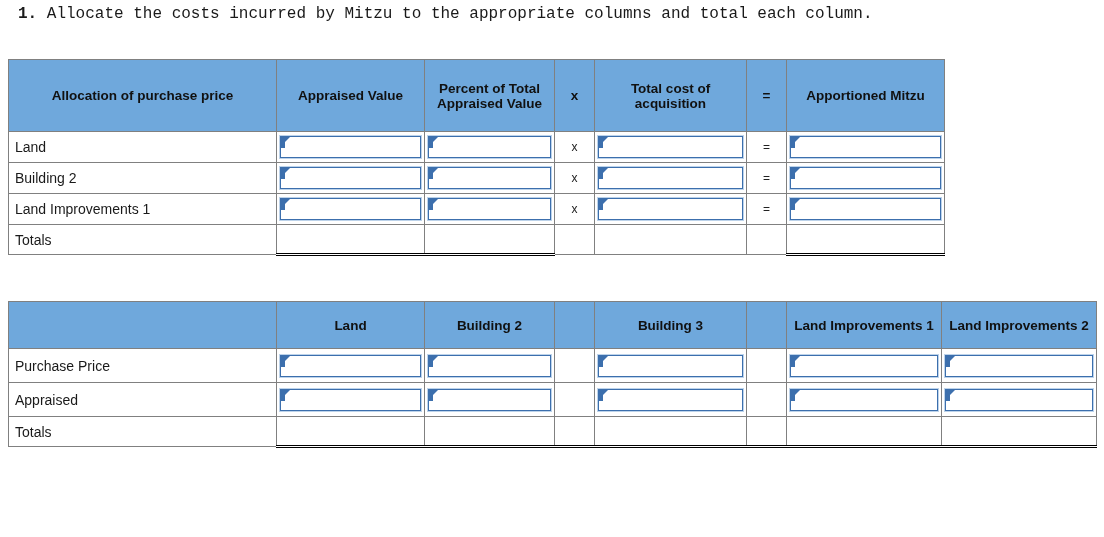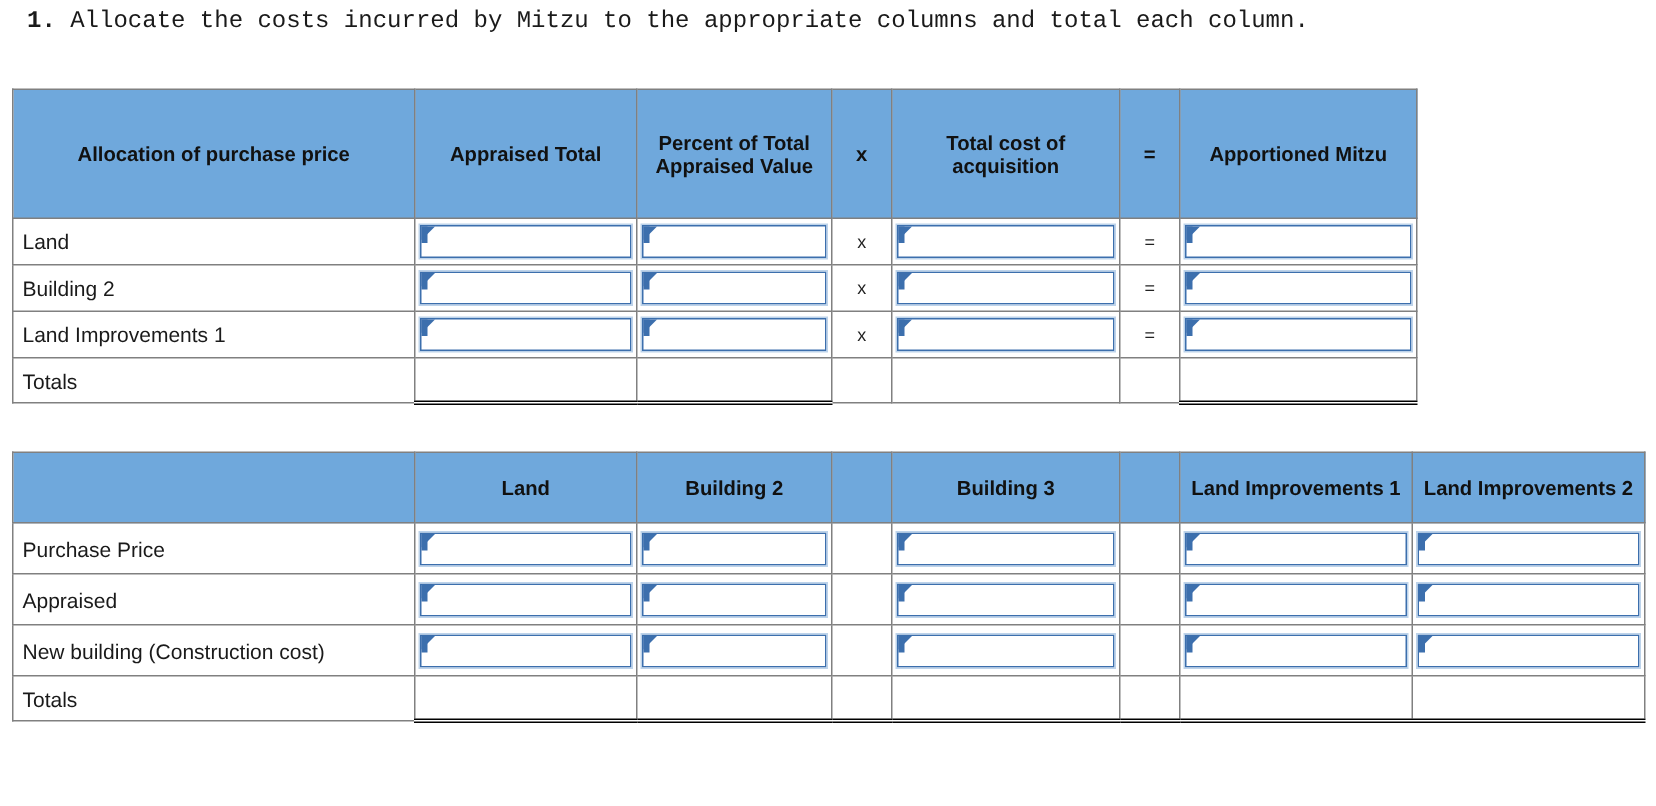--- a/index.html
+++ b/index.html
@@ -100,21 +100,21 @@
   .inp::after {
     content: "";
     position: absolute;
     left: 0; top: 0;
     width: 4px; height: 11px;
     background: #3c6fad;
   }
 
   
   #t1 { left: 8px; top: 59px; width: 936px; }
-  #t1 .r-hd   { height: 86px; padding-left: 44px; }
+  #t1 .r-hd   { height: 72px; padding-left: 44px; }
   #t1 .r-data { height: 31px; }
   #t1 .r-tot  { height: 30px; }
 
   
   #t2 { left: 8px; top: 301px; width: 1088px; }
   #t2 .r-hd   { height: 47px; }
   #t2 .r-data { height: 34px; }
   #t2 .r-tot  { height: 30px; }
 </style>
 </head>
@@ -132,21 +132,21 @@
       <col style="width:130px">
     <col style="width:40px">
       <col style="width:152px">
       <col style="width:40px">
       <col style="width:158px">
   </colgroup>
 
   <tbody>
       <tr class="r-hd">
     <th class="hd">Allocation of purchase price</th>
-    <th class="hd">Appraised Total</th>
+    <th class="hd">Appraised Value</th>
     <th class="hd">Percent of Total Appraised Value</th>
     <th class="hd">x</th>
     <th class="hd">Total cost of acquisition</th>
     <th class="hd">=</th>
     <th class="hd">Apportioned Mitzu</th>
   </tr>
 
   <tr class="r-data">
     <td class="lbl">Land</td>
     <td class="cell">
@@ -273,40 +273,20 @@
     <td class="blank"></td>
     <td class="cell">
           <span class="inp"></span>
         </td>
     <td class="cell">
           <span class="inp"></span>
         </td>
   </tr>
 
 
-  <tr class="r-data">
-    <td class="lbl">New building (Construction cost)</td>
-    <td class="cell">
-          <span class="inp"></span>
-        </td>
-    <td class="cell">
-          <span class="inp"></span>
-        </td>
-    <td class="blank"></td>
-    <td class="cell">
-          <span class="inp"></span>
-        </td>
-    <td class="blank"></td>
-    <td class="cell">
-          <span class="inp"></span>
-        </td>
-    <td class="cell">
-          <span class="inp"></span>
-        </td>
-  </tr>
 
 
   <tr class="r-tot">
     <td class="lbl">Totals</td>
     <td class="tot"></td>
     <td class="tot"></td>
     <td class="tot"></td>
     <td class="tot"></td>
     <td class="tot"></td>
     <td class="tot"></td>

